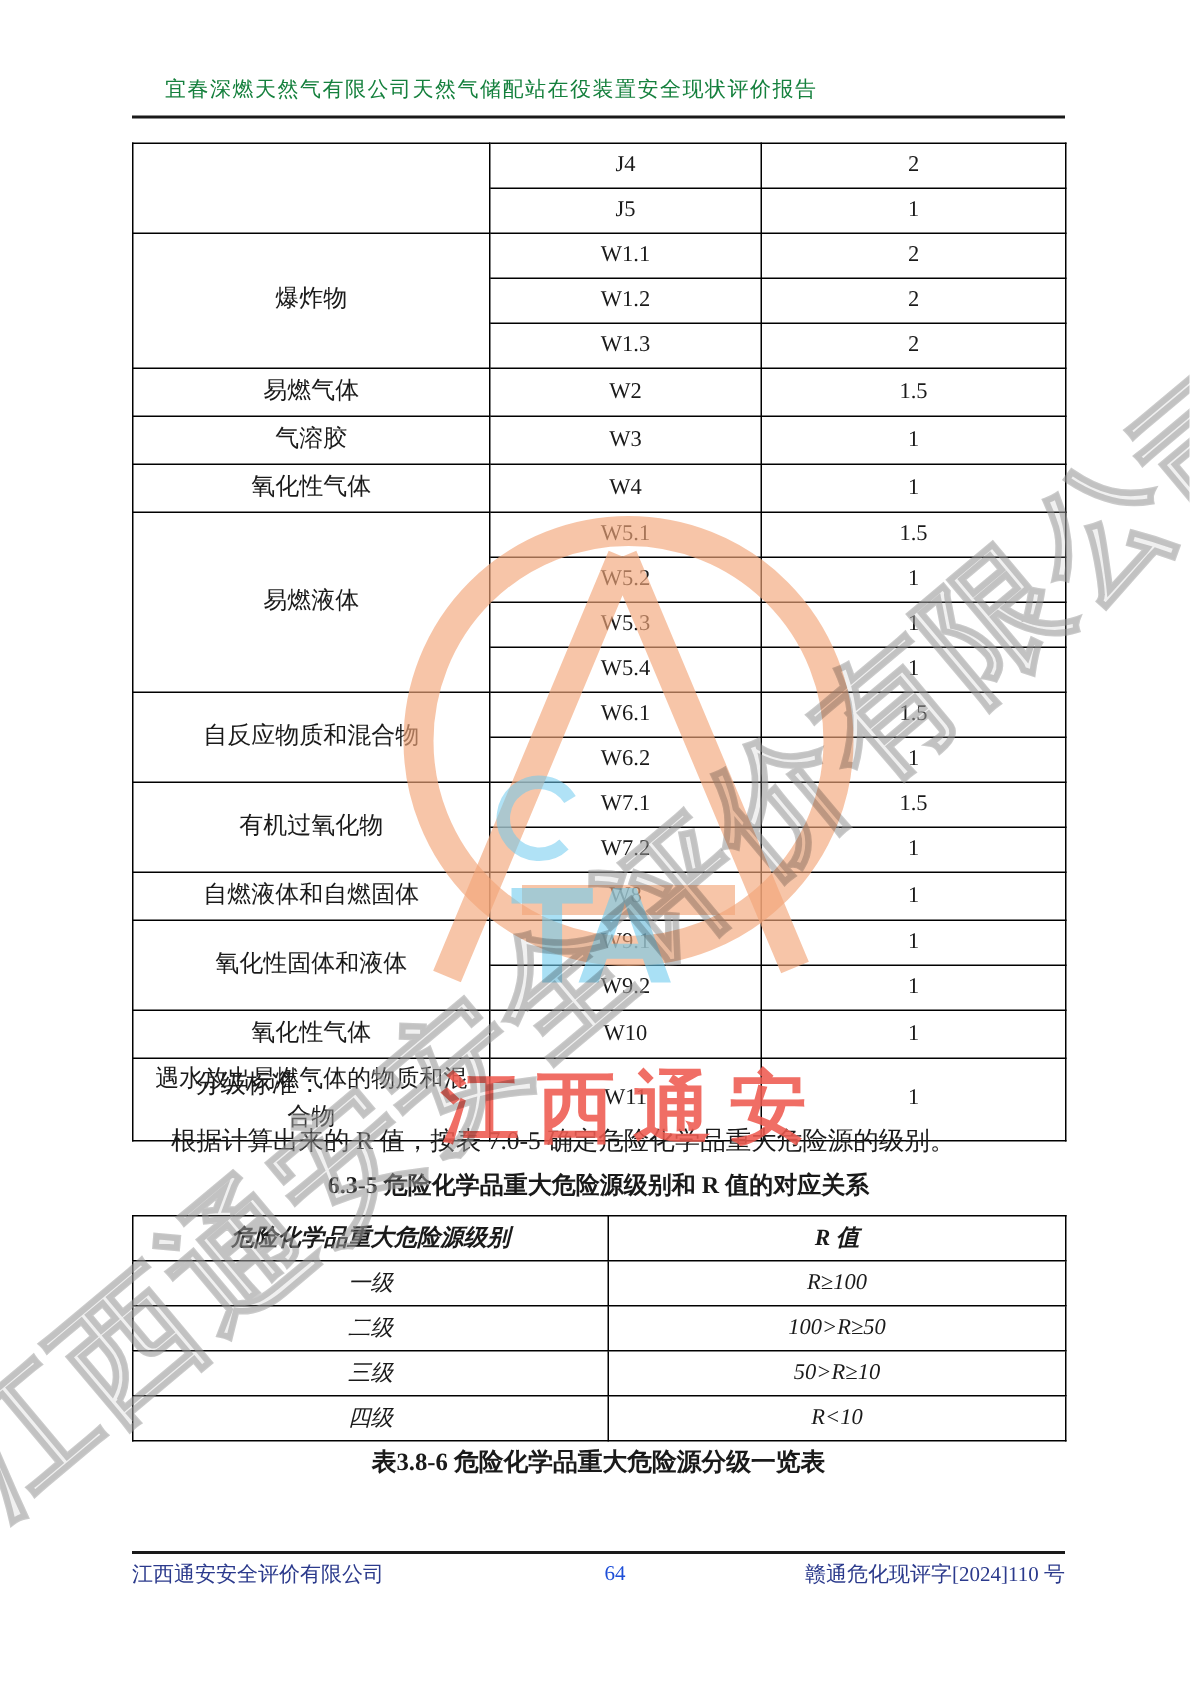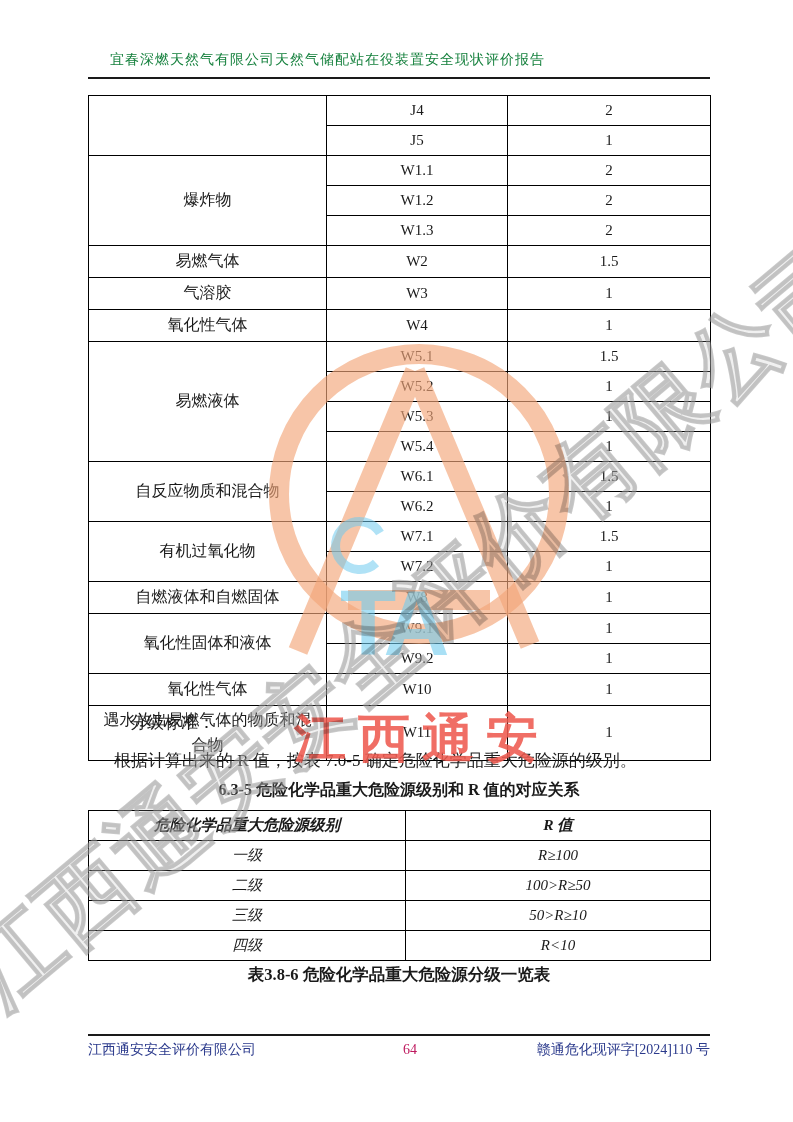--- a/index.html
+++ b/index.html
@@ -35,21 +35,21 @@
     box-sizing:border-box;font-size:17px;white-space:nowrap;}
   .caption{position:absolute;left:88px;width:622px;text-align:center;font-weight:bold;font-size:16px;}
   .caption-385{top:780px;}
   .caption-386{top:964px;font-size:16.5px;}
 
   
   .footer-rule{position:absolute;left:88px;top:1034px;width:622px;height:2px;background:#1a1a1a;}
   .footer{position:absolute;left:88px;top:1041px;width:622px;display:flex;align-items:center;
     font-size:14px;color:#2B3A8C;}
   .footer .f-left{flex:1;text-align:left;}
-  .footer .f-page{flex:0 0 auto;color:#be185d;margin-left:22px;}
+  .footer .f-page{flex:0 0 auto;color:#1d4ed8;margin-left:22px;}
   .footer .f-right{flex:1;text-align:right;}
 
   
   .watermark{position:absolute;inset:0;z-index:2;pointer-events:none;}
   .wm-diagonal{
     position:absolute;left:-60px;top:940px;transform:rotate(-40deg);transform-origin:0 0;
     font-size:92px;font-weight:bold;white-space:nowrap;letter-spacing:2px;
     color:rgba(170,170,170,0.18);-webkit-text-stroke:1.5px rgba(150,150,150,0.5);
     mix-blend-mode:multiply;
   }

